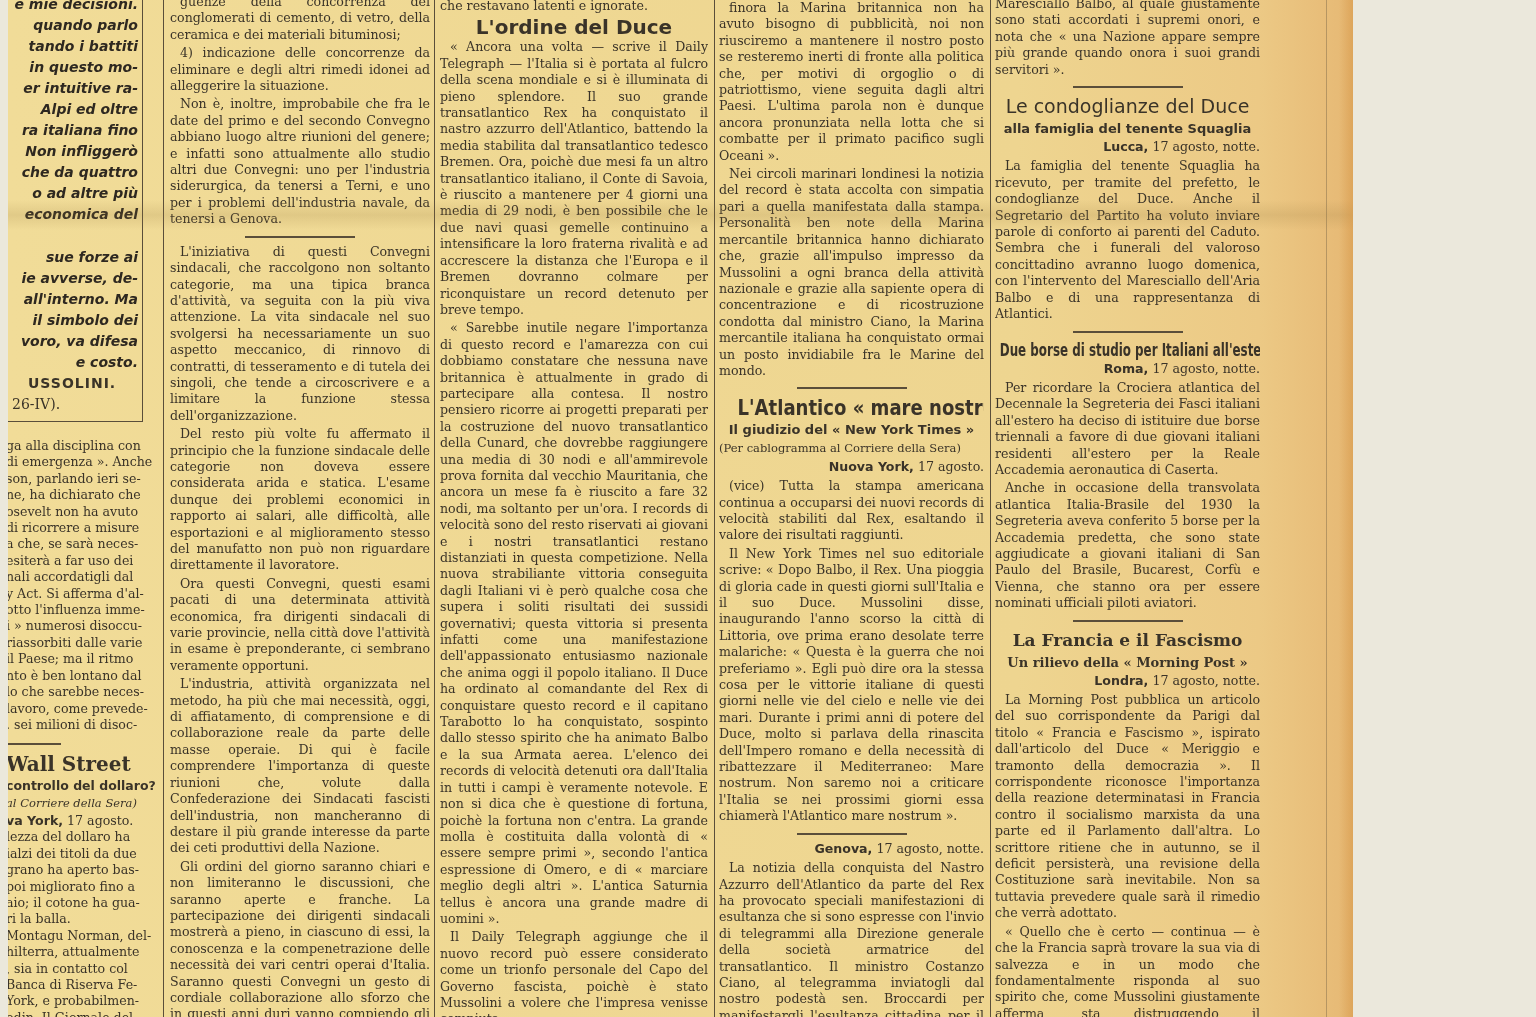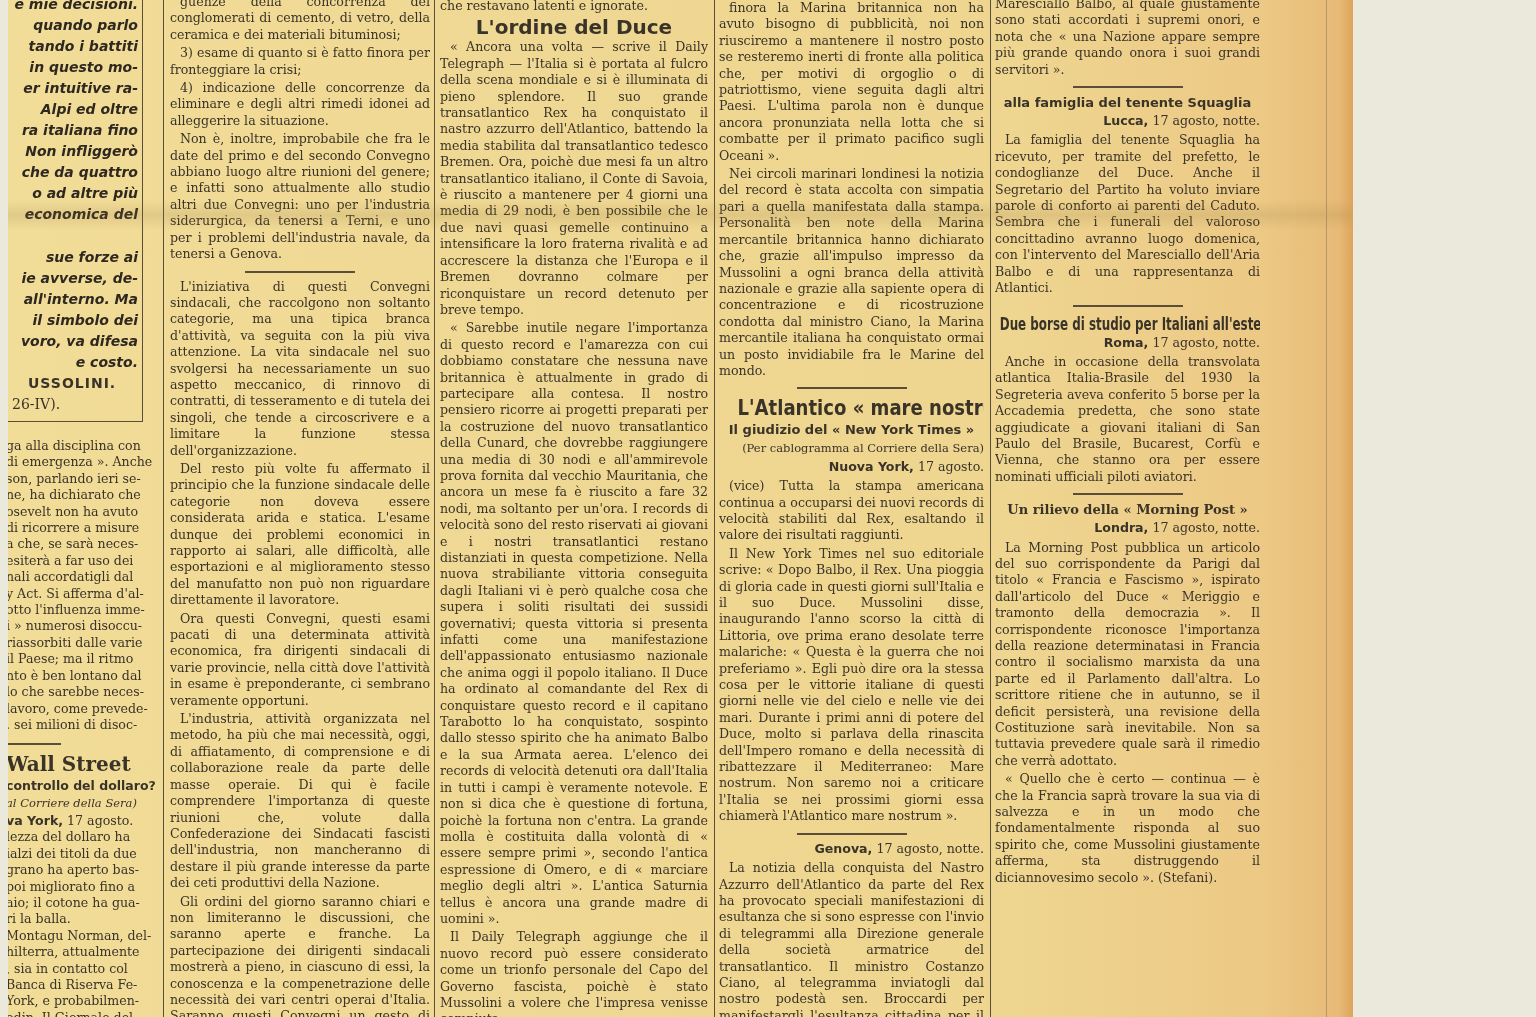--- a/index.html
+++ b/index.html
@@ -31,21 +31,21 @@
   .col p.noind { text-indent:0; }
   .rule-v { position:absolute; top:0; width:1px; height:1017px; background:#5a4e3a; }
   .sep { width:110px; height:2px; margin:8px auto 6px; background:#5a4e3a; }
   .h-sans { font-family:"DejaVu Sans", sans-serif; font-weight:bold; text-align:center; color:#3a3328; }
   .h1 { font-size:19px; line-height:24px; margin:2px 0 2px; }
   .h-big { font-size:21px; line-height:26px; }
   .h-cond { font-family:"DejaVu Sans", sans-serif; font-weight:bold; transform:scaleX(.78); transform-origin:center; white-space:nowrap; text-align:center; }
   .h2 { font-size:13px; line-height:17px; margin:0 0 2px; }
   .dateline { text-align:right; font-size:12.6px; margin:0 0 3px; }
   .dateline b { font-family:"DejaVu Sans", sans-serif; }
-  .source { text-align:right; font-size:11.5px; margin:0 0 2px; }
+  .source { text-align:left; font-size:11.5px; margin:0 0 2px; }
   .bold-italic { font-family:"DejaVu Sans", sans-serif; font-weight:bold; font-style:italic; color:#2e2820; font-size:14px; line-height:21px; }
 </style>
 </head>
 <body>
 
 <div class="paper">
 
   <div class="col col0" style="left:-2px; width:155px;">
     <div style="position:relative; padding-top:0; border-right:1px solid #5a4e3a; border-bottom:1px solid #5a4e3a; width:132px; padding-right:4px; padding-bottom:6px; margin-top:-6px;">
       <div id="q1" class="bold-italic" style="text-align:right;">
@@ -111,21 +111,20 @@
         <div>Banca di Riserva Fe-</div>
         <div>York, e probabilmen-</div>
         <div>odin. Il Giornale del</div>
       </div>
   </div>
   <div class="rule-v" style="left:155px;"></div>
 
   <div class="col" style="left:162px; width:260px;">
     <div id="c1intro" style="margin-top:-6px;">
         <p>guenze della concorrenza dei conglomerati di cemento, di vetro, della ceramica e dei materiali bituminosi;</p>
-        <p>3) esame di quanto si è fatto finora per fronteggiare la crisi;</p>
         <p>4) indicazione delle concorrenze da eliminare e degli altri rimedi idonei ad alleggerire la situazione.</p>
         <p>Non è, inoltre, improbabile che fra le date del primo e del secondo Convegno abbiano luogo altre riunioni del genere; e infatti sono attualmente allo studio altri due Convegni: uno per l'industria siderurgica, da tenersi a Terni, e uno per i problemi dell'industria navale, da tenersi a Genova.</p>
       </div>
     <div class="sep"></div>
     <div id="c1body">
         <p>L'iniziativa di questi Convegni sindacali, che raccolgono non soltanto categorie, ma una tipica branca d'attività, va seguita con la più viva attenzione. La vita sindacale nel suo svolgersi ha necessariamente un suo aspetto meccanico, di rinnovo di contratti, di tesseramento e di tutela dei singoli, che tende a circoscrivere e a limitare la funzione stessa dell'organizzazione.</p>
         <p>Del resto più volte fu affermato il principio che la funzione sindacale delle categorie non doveva essere considerata arida e statica. L'esame dunque dei problemi economici in rapporto ai salari, alle difficoltà, alle esportazioni e al miglioramento stesso del manufatto non può non riguardare direttamente il lavoratore.</p>
         <p>Ora questi Convegni, questi esami pacati di una determinata attività economica, fra dirigenti sindacali di varie provincie, nella città dove l'attività in esame è preponderante, ci sembrano veramente opportuni.</p>
         <p>L'industria, attività organizzata nel metodo, ha più che mai necessità, oggi, di affiatamento, di comprensione e di collaborazione reale da parte delle masse operaie. Di qui è facile comprendere l'importanza di queste riunioni che, volute dalla Confederazione dei Sindacati fascisti dell'industria, non mancheranno di destare il più grande interesse da parte dei ceti produttivi della Nazione.</p>
         <p>Gli ordini del giorno saranno chiari e non limiteranno le discussioni, che saranno aperte e franche. La partecipazione dei dirigenti sindacali mostrerà a pieno, in ciascuno di essi, la conoscenza e la compenetrazione delle necessità dei vari centri operai d'Italia. Saranno questi Convegni un gesto di cordiale collaborazione allo sforzo che in questi anni duri vanno compiendo gli industriali. Intanto nelle discussioni, il presidente della Confederazione o chi per lui, dirigendo la discussione, sentirà la voce e le esigenze della provincia, e sarà più agevole domani alla stessa Confederazione dei</p>
@@ -162,32 +161,35 @@
     <div class="dateline"><b>Genova,</b> <span>17 agosto, notte.</span></div>
     <div id="c3ciano">
         <p>La notizia della conquista del Nastro Azzurro dell'Atlantico da parte del Rex ha provocato speciali manifestazioni di esultanza che si sono espresse con l'invio di telegrammi alla Direzione generale della società armatrice del transatlantico. Il ministro Costanzo Ciano, al telegramma inviatogli dal nostro podestà sen. Broccardi per manifestargli l'esultanza cittadina per il nuovo primato italiano, ha così risposto:</p>
       </div>
   </div>
   <div class="rule-v" style="left:982px;"></div>
 
   <div class="col" style="left:987px; width:265px;">
     <p class="noind" style="margin-top:-4px;">Maresciallo Balbo, al quale giustamente sono stati accordati i supremi onori, e nota che « una Nazione appare sempre più grande quando onora i suoi grandi servitori ».</p>
     <div class="sep"></div>
+    <div class="h-sans h1" style="font-weight:normal;font-size:19px;">Le condoglianze del Duce</div>
     <div class="h-sans h2">alla famiglia del tenente Squaglia</div>
     <div class="dateline"><b>Lucca,</b> <span>17 agosto, notte.</span></div>
     <div id="c4cond">
         <p>La famiglia del tenente Squaglia ha ricevuto, per tramite del prefetto, le condoglianze del Duce. Anche il Segretario del Partito ha voluto inviare parole di conforto ai parenti del Caduto. Sembra che i funerali del valoroso concittadino avranno luogo domenica, con l'intervento del Maresciallo dell'Aria Balbo e di una rappresentanza di Atlantici.</p>
       </div>
     <div class="sep"></div>
     <div class="h-cond" style="font-size:17px;line-height:22px;transform:scaleX(.7);margin:0 -50px;">Due borse di studio per Italiani all'estero</div>
     <div class="dateline"><b>Roma,</b> <span>17 agosto, notte.</span></div>
     <div id="c4borse">
+        <p>Per ricordare la Crociera atlantica del Decennale la Segreteria dei Fasci italiani all'estero ha deciso di istituire due borse triennali a favore di due giovani italiani residenti all'estero per la Reale Accademia aeronautica di Caserta.</p>
         <p>Anche in occasione della transvolata atlantica Italia-Brasile del 1930 la Segreteria aveva conferito 5 borse per la Accademia predetta, che sono state aggiudicate a giovani italiani di San Paulo del Brasile, Bucarest, Corfù e Vienna, che stanno ora per essere nominati ufficiali piloti aviatori.</p>
       </div>
     <div class="sep"></div>
+    <div class="h1" style="font-family:'DejaVu Serif',serif;font-weight:bold;text-align:center;font-size:17px;">La Francia e il Fascismo</div>
     <div class="h2" style="font-family:'DejaVu Serif',serif;font-weight:bold;text-align:center;">Un rilievo della « Morning Post »</div>
     <div class="dateline"><b>Londra,</b> <span>17 agosto, notte.</span></div>
     <div id="c4francia">
         <p>La Morning Post pubblica un articolo del suo corrispondente da Parigi dal titolo « Francia e Fascismo », ispirato dall'articolo del Duce « Meriggio e tramonto della democrazia ». Il corrispondente riconosce l'importanza della reazione determinatasi in Francia contro il socialismo marxista da una parte ed il Parlamento dall'altra. Lo scrittore ritiene che in autunno, se il deficit persisterà, una revisione della Costituzione sarà inevitabile. Non sa tuttavia prevedere quale sarà il rimedio che verrà adottato.</p>
         <p>« Quello che è certo — continua — è che la Francia saprà trovare la sua via di salvezza e in un modo che fondamentalmente risponda al suo spirito che, come Mussolini giustamente afferma, sta distruggendo il diciannovesimo secolo ». (Stefani).</p>
       </div>
 
   </div>
   <div class="rule-v" style="left:1318px; opacity:.35;"></div>
 

